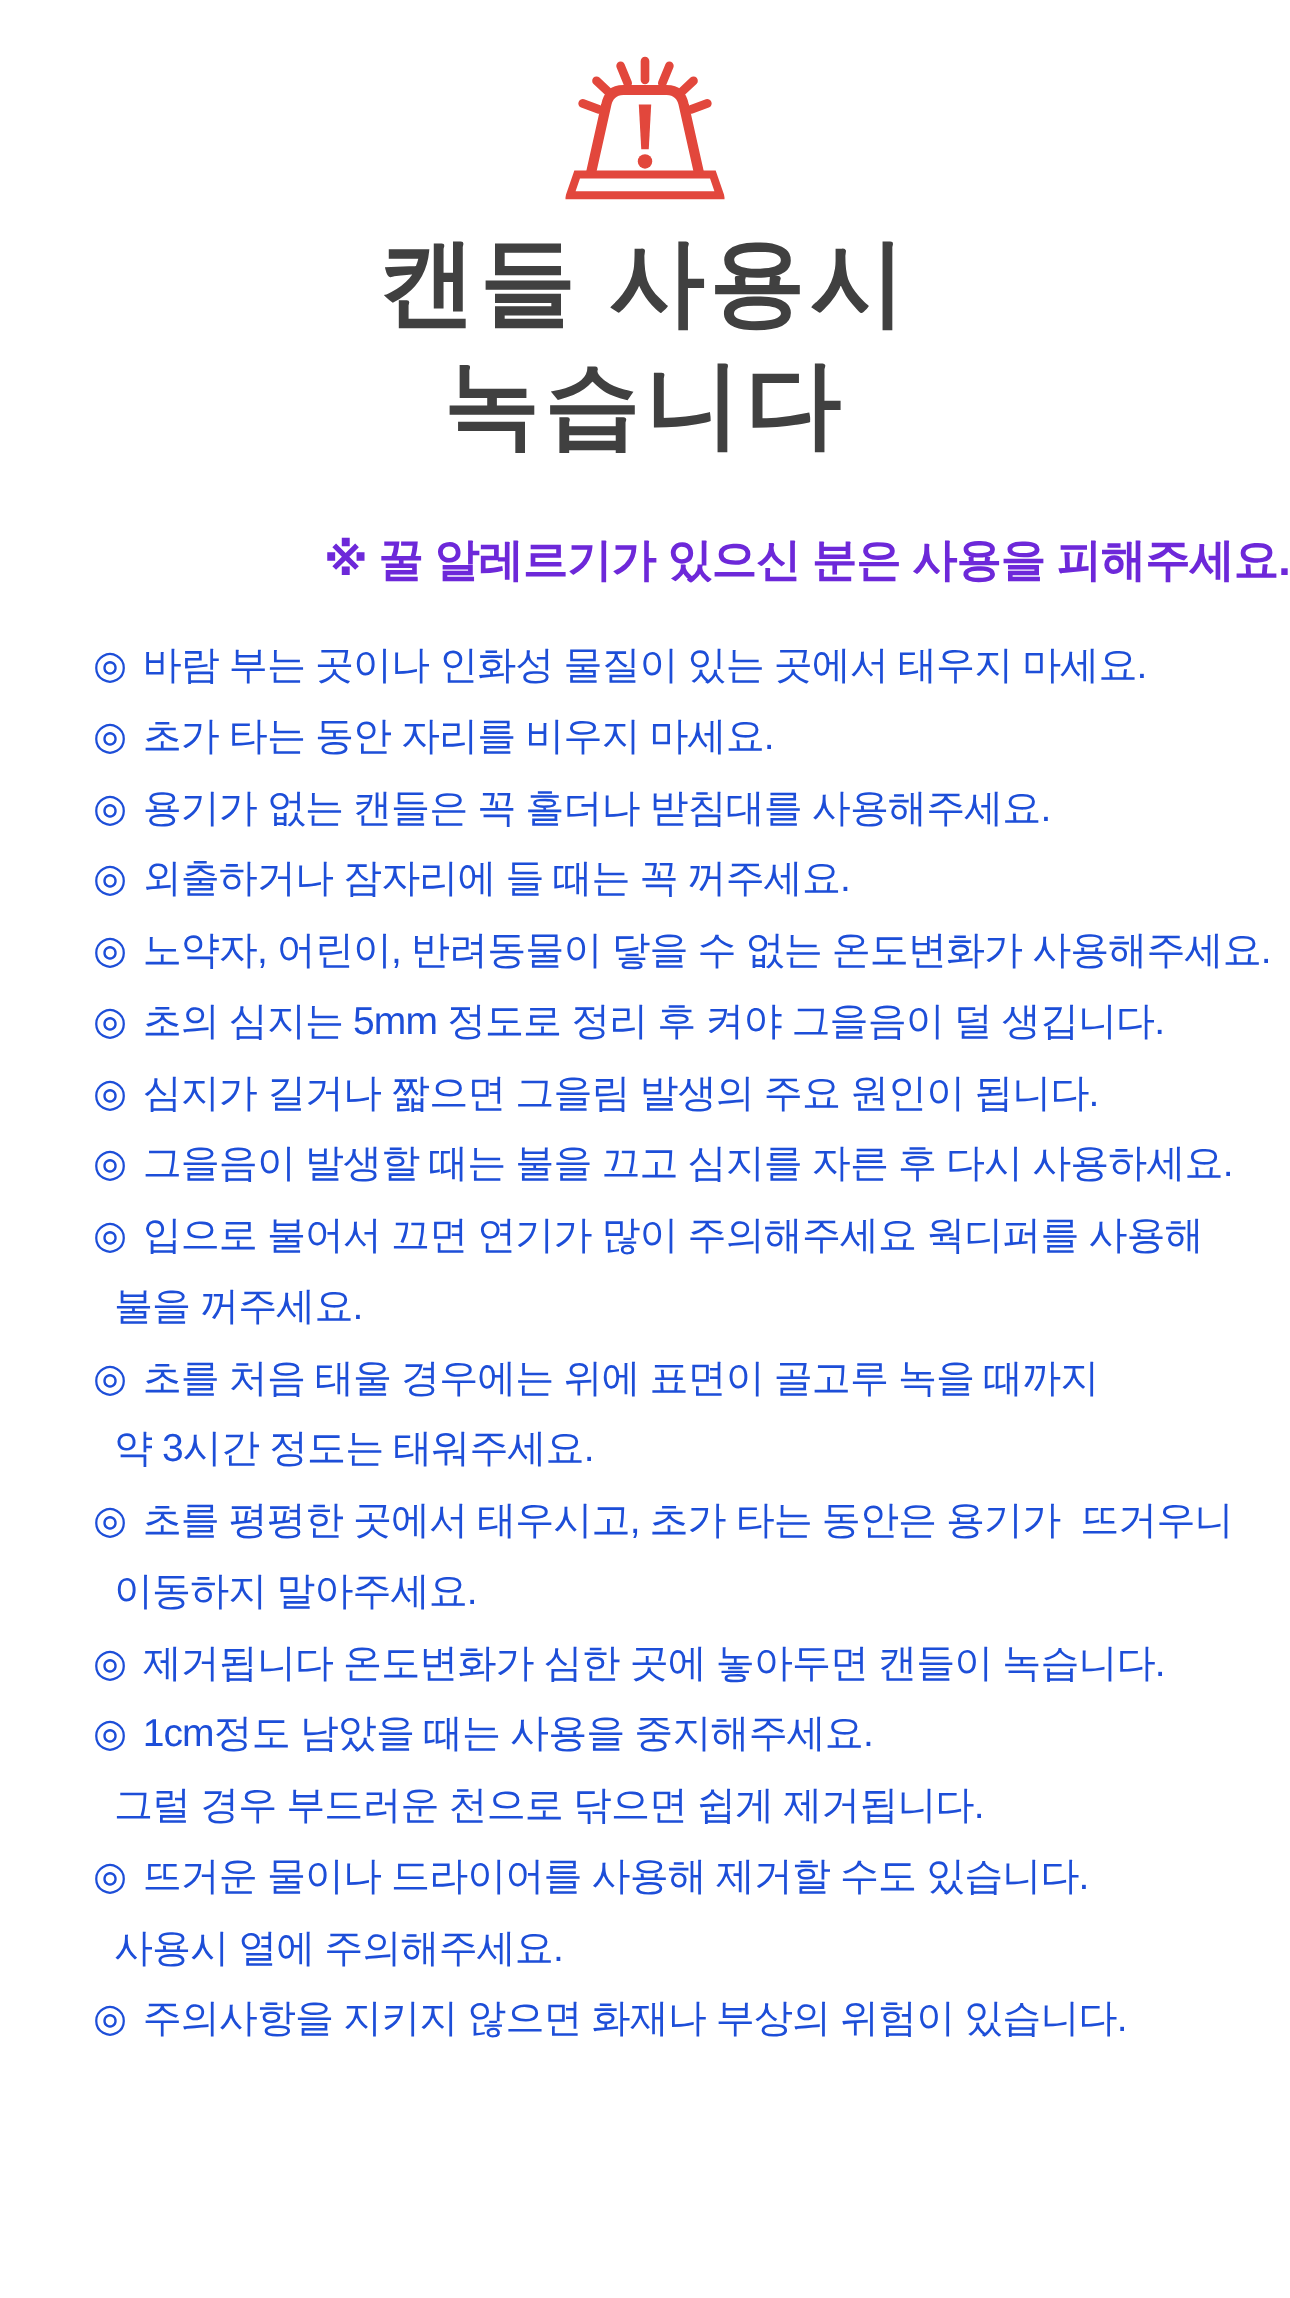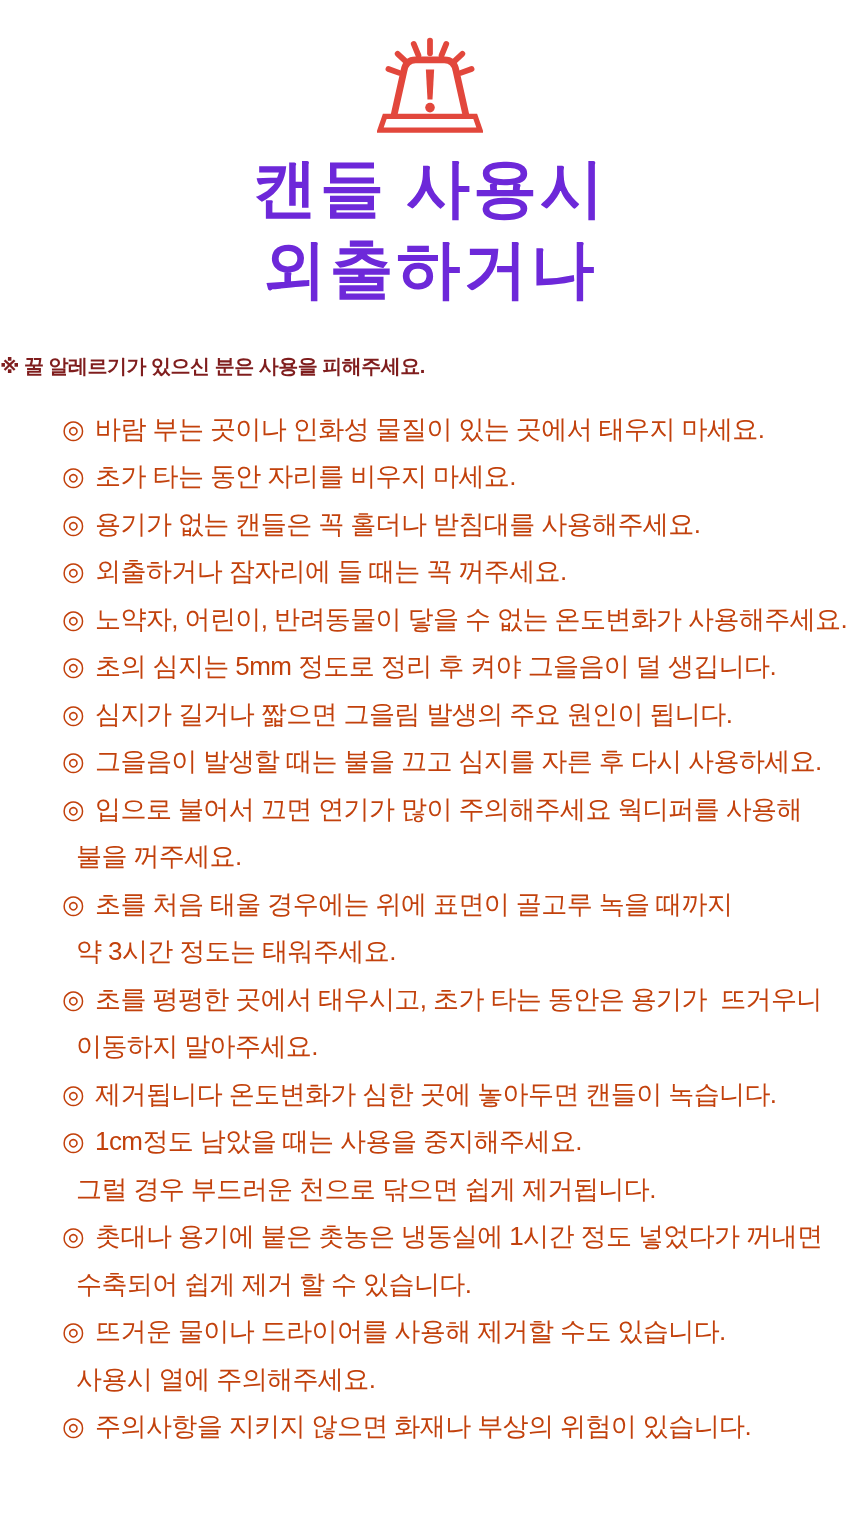--- a/index.html
+++ b/index.html
@@ -29,41 +29,41 @@
     display: block;
   }
   .title {
     margin-top: 12px;
     text-align: center;
     font-family: "Liberation Serif", "DejaVu Serif", serif;
     font-weight: 700;
     font-size: 64px;
     line-height: 81px;
     letter-spacing: 3px;
-    color: #6d28d9;
+    color: #404040;
   }
   .title .t-line {
     display: block;
   }
   .notice {
     margin-top: 36px;
-    text-align: left;
-    font-size: 20px;
+    text-align: right;
+    font-size: 30px;
     font-weight: 700;
     letter-spacing: -0.5px;
-    color: #7f1d1d;
+    color: #6d28d9;
   }
   .caution-list {
     margin-top: 26px;
     padding-left: 62px;
     padding-right: 12px;
     font-size: 26px;
     line-height: 47.5px;
     letter-spacing: -0.6px;
-    color: #c2410c;
+    color: #1d4ed8;
   }
   .line {
     white-space: pre-wrap;
   }
   .line .bullet {
     display: inline-block;
     margin-right: 11px;
   }
   .line.cont {
     margin-left: 14px;
@@ -91,21 +91,21 @@
 
       <path d="M50.7,37 L59.3,37 L57.6,68 L52.4,68 Z" fill="var(--accent, #e2473c)"></path>
       <circle cx="55" cy="76.5" r="5" fill="var(--accent, #e2473c)"></circle>
 
       <path d="M8,85.5 L102,85.5 L107,100 L3,100 Z" stroke="var(--accent, #e2473c)" stroke-width="5.5" stroke-linejoin="miter"></path>
     </svg>
   </div>
 
   <h1 class="title">
     <span class="t-line">캔들 사용시</span>
-    <span class="t-line">외출하거나</span>
+    <span class="t-line">녹습니다</span>
   </h1>
 
   <div class="notice">※ 꿀 알레르기가 있으신 분은 사용을 피해주세요.</div>
 
   <div class="caution-list" id="caution-list">
       <div class="item">
         <div class="line first"><span class="bullet">◎</span><span>바람 부는 곳이나 인화성 물질이 있는 곳에서 태우지 마세요.</span></div>
       </div>
       <div class="item">
         <div class="line first"><span class="bullet">◎</span><span>초가 타는 동안 자리를 비우지 마세요.</span></div>
@@ -143,24 +143,20 @@
       <div class="item">
         <div class="line first"><span class="bullet">◎</span><span>제거됩니다 온도변화가 심한 곳에 놓아두면 캔들이 녹습니다.</span></div>
       </div>
       <div class="item">
         <div class="line first"><span class="bullet">◎</span><span>1cm정도 남았을 때는 사용을 중지해주세요.</span></div>
       </div>
       <div class="item">
         <div class="line cont">그럴 경우 부드러운 천으로 닦으면 쉽게 제거됩니다.</div>
       </div>
       <div class="item">
-        <div class="line first"><span class="bullet">◎</span><span>촛대나 용기에 붙은 촛농은 냉동실에 1시간 정도 넣었다가 꺼내면</span></div>
-        <div class="line cont">수축되어 쉽게 제거 할 수 있습니다.</div>
-      </div>
-      <div class="item">
         <div class="line first"><span class="bullet">◎</span><span>뜨거운 물이나 드라이어를 사용해 제거할 수도 있습니다.</span></div>
         <div class="line cont">사용시 열에 주의해주세요.</div>
       </div>
       <div class="item">
         <div class="line first"><span class="bullet">◎</span><span>주의사항을 지키지 않으면 화재나 부상의 위험이 있습니다.</span></div>
       </div>
     </div>
 
 </div>
 

